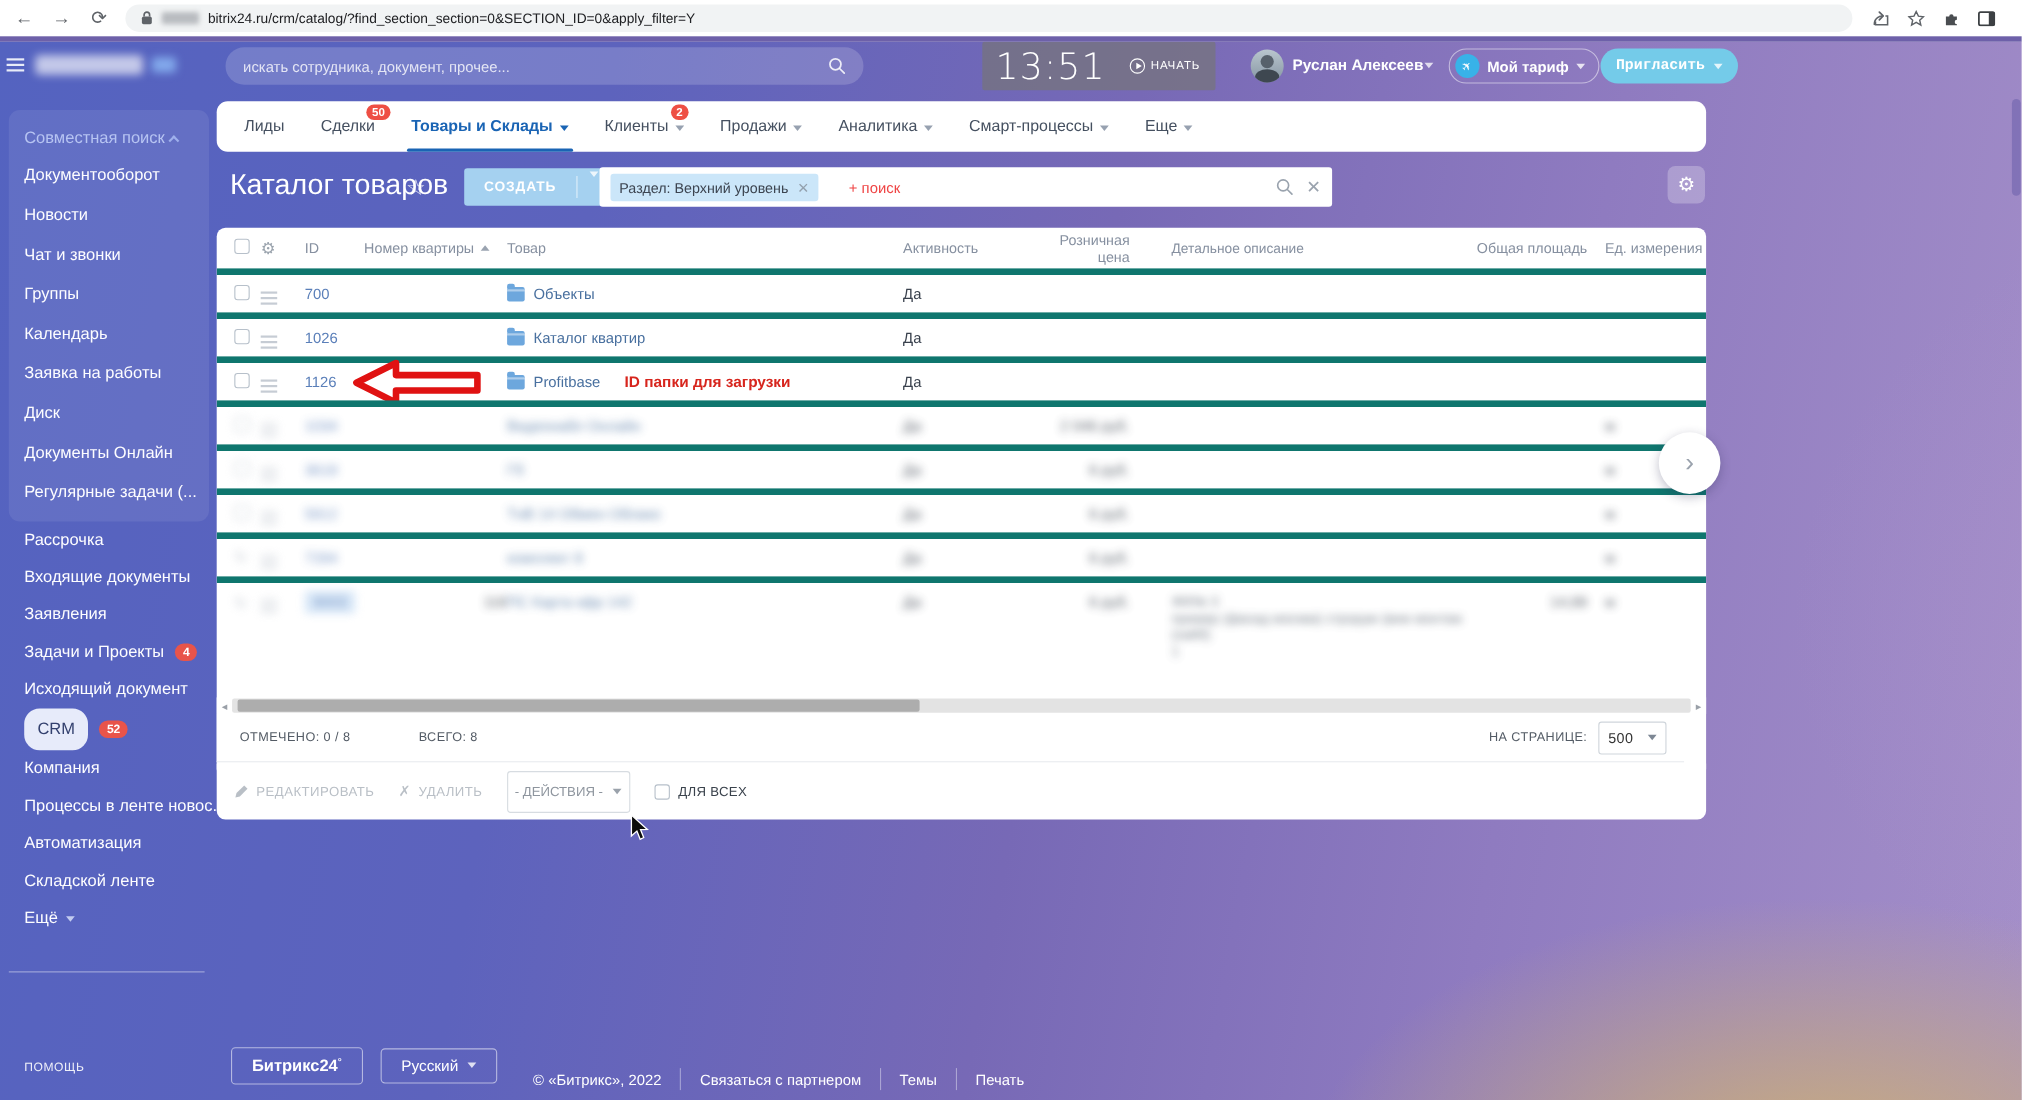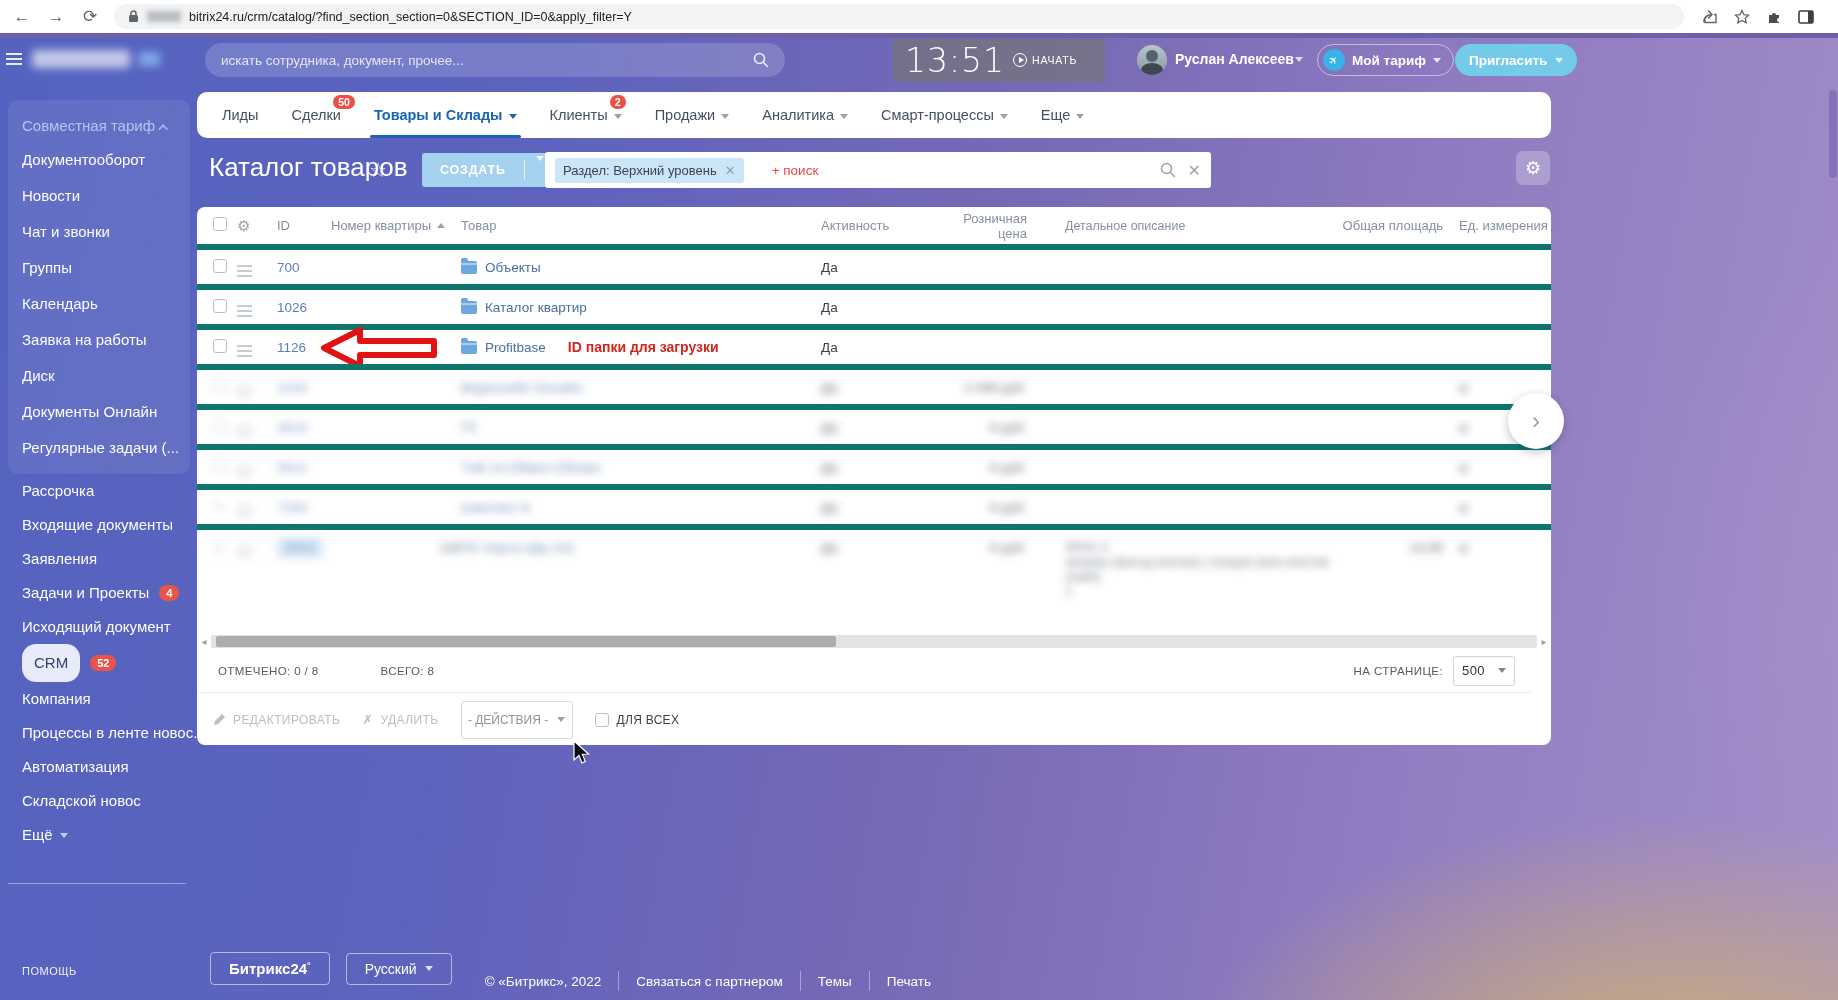--- a/index.html
+++ b/index.html
@@ -44,38 +44,38 @@
   .sb-more-caret { display:inline-block; width:0; height:0; border-left:4px solid transparent; border-right:4px solid transparent; border-top:5px solid #c2cbf0; margin-left:7px; }
   .sb-divider { position:absolute; left:8px; top:845px; width:178px; border-top:1px solid rgba(255,255,255,.4); }
   .sb-footer { position:absolute; left:22px; top:890px; }
   .sb-flink { font-size:11px; letter-spacing:.5px; color:rgba(255,255,255,.9); margin-bottom:17px; text-transform:uppercase;margin-top:37px; }
   .sb-flink.dashed { border-bottom:1px dashed rgba(255,255,255,.6); display:inline-block; }
 
   
   .topbar { position:absolute; left:197px; top:0; width:1641px; height:44px; }
   .searchpill { position:absolute; left:8px; top:5px; width:580px; height:34px; background:rgba(255,255,255,.17); border-radius:17px; display:flex; align-items:center; padding:0 16px; }
   .searchpill .ph { color:rgba(255,255,255,.8); font-size:13.5px; flex:1; }
-  .clockbox { position:absolute; left:696px; top:0; width:212px; height:44px; background:rgba(118,116,122,.72); border-radius:2px; display:flex; align-items:center; padding:0 12px; gap:8px; }
+  .clockbox { position:absolute; left:696px; top:0; width:212px; height:44px; background:rgba(118,116,122,.72); border-radius:2px; display:flex; align-items:center; padding:0 12px; gap:22px; }
   .clock-time { font-size:33px; font-weight:200; color:#fff; letter-spacing:1px; font-family:"DejaVu Sans", sans-serif; }
   .start-wrap { display:flex; align-items:center; gap:5px; }
   .play-circle { width:14px; height:14px; border:1.5px solid #fff; border-radius:50%; position:relative; }
   .play-circle::after { content:""; position:absolute; left:4.5px; top:3px; border-left:5px solid #fff; border-top:3.5px solid transparent; border-bottom:3.5px solid transparent; }
   .start-label { color:#fff; font-size:10.5px; letter-spacing:.8px; }
   .avatar { position:absolute; left:940px; top:7px; width:30px; height:30px; border-radius:50%; background:linear-gradient(180deg,#b9c6ce 0%,#8595a2 100%); overflow:hidden; }
   .avatar::before { content:""; position:absolute; left:9px; top:5px; width:12px; height:12px; border-radius:50%; background:#57616b; }
   .avatar::after { content:""; position:absolute; left:4px; top:18px; width:22px; height:14px; border-radius:50% 50% 0 0; background:#3e4750; }
   .username { position:absolute; left:978px; top:13px; color:#fff; font-size:14px; font-weight:bold; white-space:nowrap; }
   .user-caret { position:absolute; left:1098px; top:19px; border-left:4px solid transparent; border-right:4px solid transparent; border-top:5px solid rgba(255,255,255,.75); }
   .tariff { position:absolute; left:1120px; top:6px; height:32px; border:1px solid rgba(255,255,255,.5); border-radius:16px; display:flex; align-items:center; gap:7px; padding:0 12px 0 5px; }
   .tariff-icon { width:22px; height:22px; border-radius:50%; background:#38b2e8; color:#fff; font-size:11px; display:flex; align-items:center; justify-content:center; }
   .tariff-icon span { transform:rotate(-45deg); }
   .tariff-label { color:#fff; font-size:13.5px; font-weight:bold; }
   .dd-caret { border-left:4px solid transparent; border-right:4px solid transparent; border-top:5px solid rgba(255,255,255,.8); }
   .invite { position:absolute; left:1258px; top:6px; height:32px; background:#74cbe9; border-radius:16px; display:flex; align-items:center; gap:8px; padding:0 14px; }
-  .invite-label { color:#fff; font-size:13.5px; font-weight:bold; }
+  .invite-label { color:#fff; font-size:13.5px; font-weight:bold;font-family:Liberation Mono, monospace; }
 
   
   .tabsbar { position:absolute; left:197px; top:54px; width:1354px; height:46px; background:#fff; border-radius:10px; display:flex; align-items:center; padding:0 10px 0 25px; gap:33px; }
   .tab { position:relative; font-size:14.5px; color:#455060; display:flex; align-items:center; gap:6px; height:100%; cursor:pointer; }
   .tab .caret { border-left:4px solid transparent; border-right:4px solid transparent; border-top:5px solid #97a1b0; margin-top:2px; }
   .tab.active { color:#1a64b4; font-weight:bold; }
   .tab.active .caret { border-top-color:#1a64b4; }
   .tab.active::after { content:""; position:absolute; left:-4px; right:-4px; bottom:0; height:3px; background:#1a64b4; border-radius:2px; }
   .tab .tab-badge { position:absolute; top:3px; right:-14px; background:#ee4f44; color:#fff; font-size:10.5px; font-weight:bold; border-radius:9px; padding:2px 5px; line-height:10px; }
   .tab .tab-badge.b2 { right:-4px; }
@@ -194,21 +194,21 @@
 <div class="theme-strip"></div>
 
 <div class="app">
 
   <aside class="sidebar">
     <span class="burger"></span>
     <span class="logo-blur1"></span>
     <span class="logo-blur2"></span>
 
     <div class="sb-group1">
-      <div class="sb-section"><span>Совместная тариф</span><span class="sb-caret-up"></span></div>
+      <div class="sb-section"><span>Совместная поиск</span><span class="sb-caret-up"></span></div>
       <div class="sb-item">Документооборот</div>
       <div class="sb-item">Новости</div>
       <div class="sb-item">Чат и звонки</div>
       <div class="sb-item">Группы</div>
       <div class="sb-item">Календарь</div>
       <div class="sb-item">Заявка на работы</div>
       <div class="sb-item">Диск</div>
       <div class="sb-item">Документы Онлайн</div>
       <div class="sb-item">Регулярные задачи (...</div>
     </div>
@@ -237,21 +237,21 @@
       <div class="sb-item">
           <span>Компания</span>
         </div>
       <div class="sb-item">
           <span>Процессы в ленте новос...</span>
         </div>
       <div class="sb-item">
           <span>Автоматизация</span>
         </div>
       <div class="sb-item">
-          <span>Складской новос</span>
+          <span>Складской ленте</span>
         </div>
       <div class="sb-item">
           <span>Ещё</span>
           <span class="sb-more-caret"></span>
         </div>
     </div>
 
     <div class="sb-divider"></div>
     <div class="sb-footer">
       <div class="sb-flink">помощь</div>

